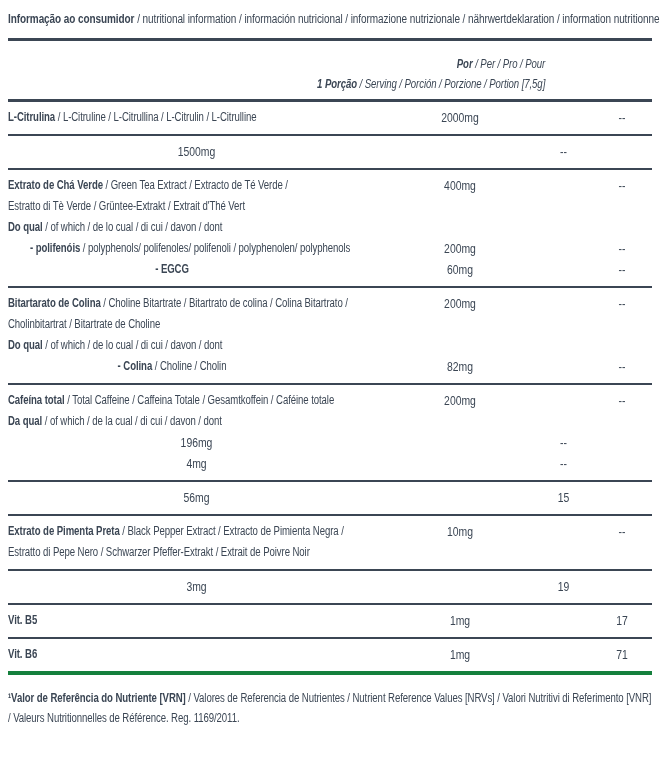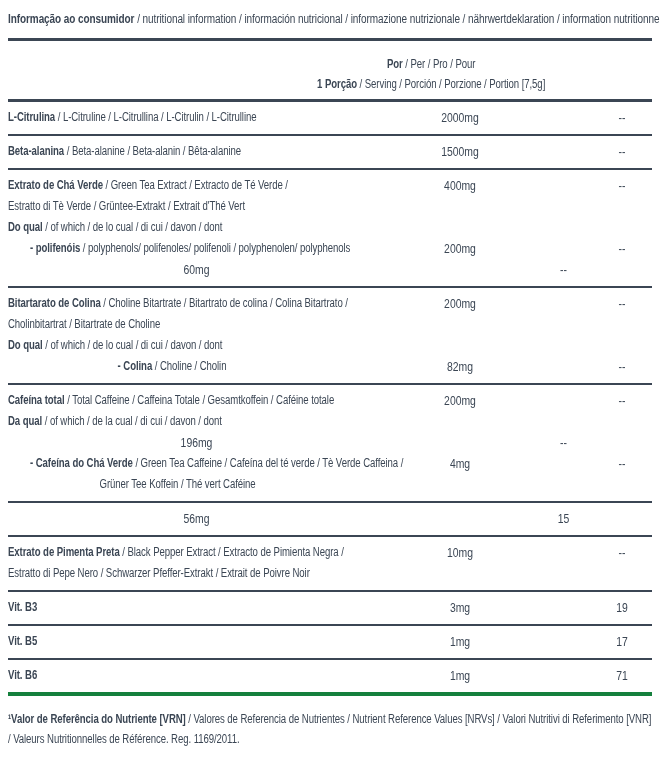--- a/index.html
+++ b/index.html
@@ -25,21 +25,21 @@
     padding:9px 0 8px;
     border-bottom:3px solid #3b4654;
   }
   .titlebar .ln{font-size:12.5px;}
   
   .colhead{
     position:relative;
     height:58px;
     border-bottom:3px solid #3b4654;
   }
-  .ch-per{position:absolute;right:107px;bottom:5px;text-align:center;}
+  .ch-per{position:absolute;right:107px;bottom:5px;text-align:right;font-style:italic;}
   .ch-vrn{position:absolute;right:0;bottom:5px;text-align:right;}
   .colhead .ln{line-height:20px;}
   
   .section{border-bottom:2px solid #3b4654;padding:5px 0 6px;}
   .section.last{border-bottom:4px solid #15803d;}
   .entry{
     display:grid;
     grid-template-columns:377px 150px 1fr 60px;
     align-items:start;
   }
@@ -89,23 +89,20 @@
           <div class="cName">
             <div class="ln"><span class="b">L-Citrulina</span><span> / L-Citruline / L-Citrullina / L-Citrulin / L-Citrulline</span></div>
           </div>
           <div class="cAmt">2000mg</div>
           <div></div>
           <div class="cVrn">--</div>
         </div>
       </div>
       <div class="section">
         <div class="entry">
-          <div class="cName">
-            <div class="ln"><span class="b">Beta-alanina</span><span> / Beta-alanine / Beta-alanin / Bêta-alanine</span></div>
-          </div>
           <div class="cAmt">1500mg</div>
           <div></div>
           <div class="cVrn">--</div>
         </div>
       </div>
       <div class="section">
         <div class="entry">
           <div class="cName">
             <div class="ln"><span class="b">Extrato de Chá Verde</span><span> / Green Tea Extract / Extracto de Té Verde /</span></div>
             <div class="ln"><span>Estratto di Tè Verde / Grüntee-Extrakt / Extrait d'Thé Vert</span></div>
@@ -117,20 +114,23 @@
         </div>
         <div class="entry sub">
           <div class="cName">
             <div class="ln"><span class="b">- </span><span class="b">polifenóis</span><span> / polyphenols/ polifenoles/ polifenoli / polyphenolen/ polyphenols</span></div>
           </div>
           <div class="cAmt">200mg</div>
           <div></div>
           <div class="cVrn">--</div>
         </div>
         <div class="entry sub">
+          <div class="cName">
+            <div class="ln"><span class="b">- </span><span class="b">EGCG</span></div>
+          </div>
           <div class="cAmt">60mg</div>
           <div></div>
           <div class="cVrn">--</div>
         </div>
       </div>
       <div class="section">
         <div class="entry">
           <div class="cName">
             <div class="ln"><span class="b">Bitartarato de Colina</span><span> / Choline Bitartrate / Bitartrato de colina / Colina Bitartrato /</span></div>
             <div class="ln"><span>Cholinbitartrat / Bitartrate de Choline</span></div>
@@ -158,24 +158,20 @@
           <div class="cAmt">200mg</div>
           <div></div>
           <div class="cVrn">--</div>
         </div>
         <div class="entry sub">
           <div class="cAmt">196mg</div>
           <div></div>
           <div class="cVrn">--</div>
         </div>
         <div class="entry sub">
-          <div class="cName">
-            <div class="ln"><span class="b">- </span><span class="b">Cafeína do Chá Verde</span><span> / Green Tea Caffeine / Cafeína del té verde / Tè Verde Caffeina /</span></div>
-            <div class="ln cont"><span>Grüner Tee Koffein /  Thé vert Caféine</span></div>
-          </div>
           <div class="cAmt">4mg</div>
           <div></div>
           <div class="cVrn">--</div>
         </div>
       </div>
       <div class="section">
         <div class="entry">
           <div class="cAmt">56mg</div>
           <div></div>
           <div class="cVrn">15</div>
@@ -187,23 +183,20 @@
             <div class="ln"><span class="b">Extrato de Pimenta Preta</span><span> / Black Pepper Extract / Extracto de Pimienta Negra /</span></div>
             <div class="ln"><span>Estratto di Pepe Nero / Schwarzer Pfeffer-Extrakt / Extrait de Poivre Noir</span></div>
           </div>
           <div class="cAmt">10mg</div>
           <div></div>
           <div class="cVrn">--</div>
         </div>
       </div>
       <div class="section">
         <div class="entry">
-          <div class="cName">
-            <div class="ln"><span class="b">Vit. B3</span></div>
-          </div>
           <div class="cAmt">3mg</div>
           <div></div>
           <div class="cVrn">19</div>
         </div>
       </div>
       <div class="section">
         <div class="entry">
           <div class="cName">
             <div class="ln"><span class="b">Vit. B5</span></div>
           </div>

